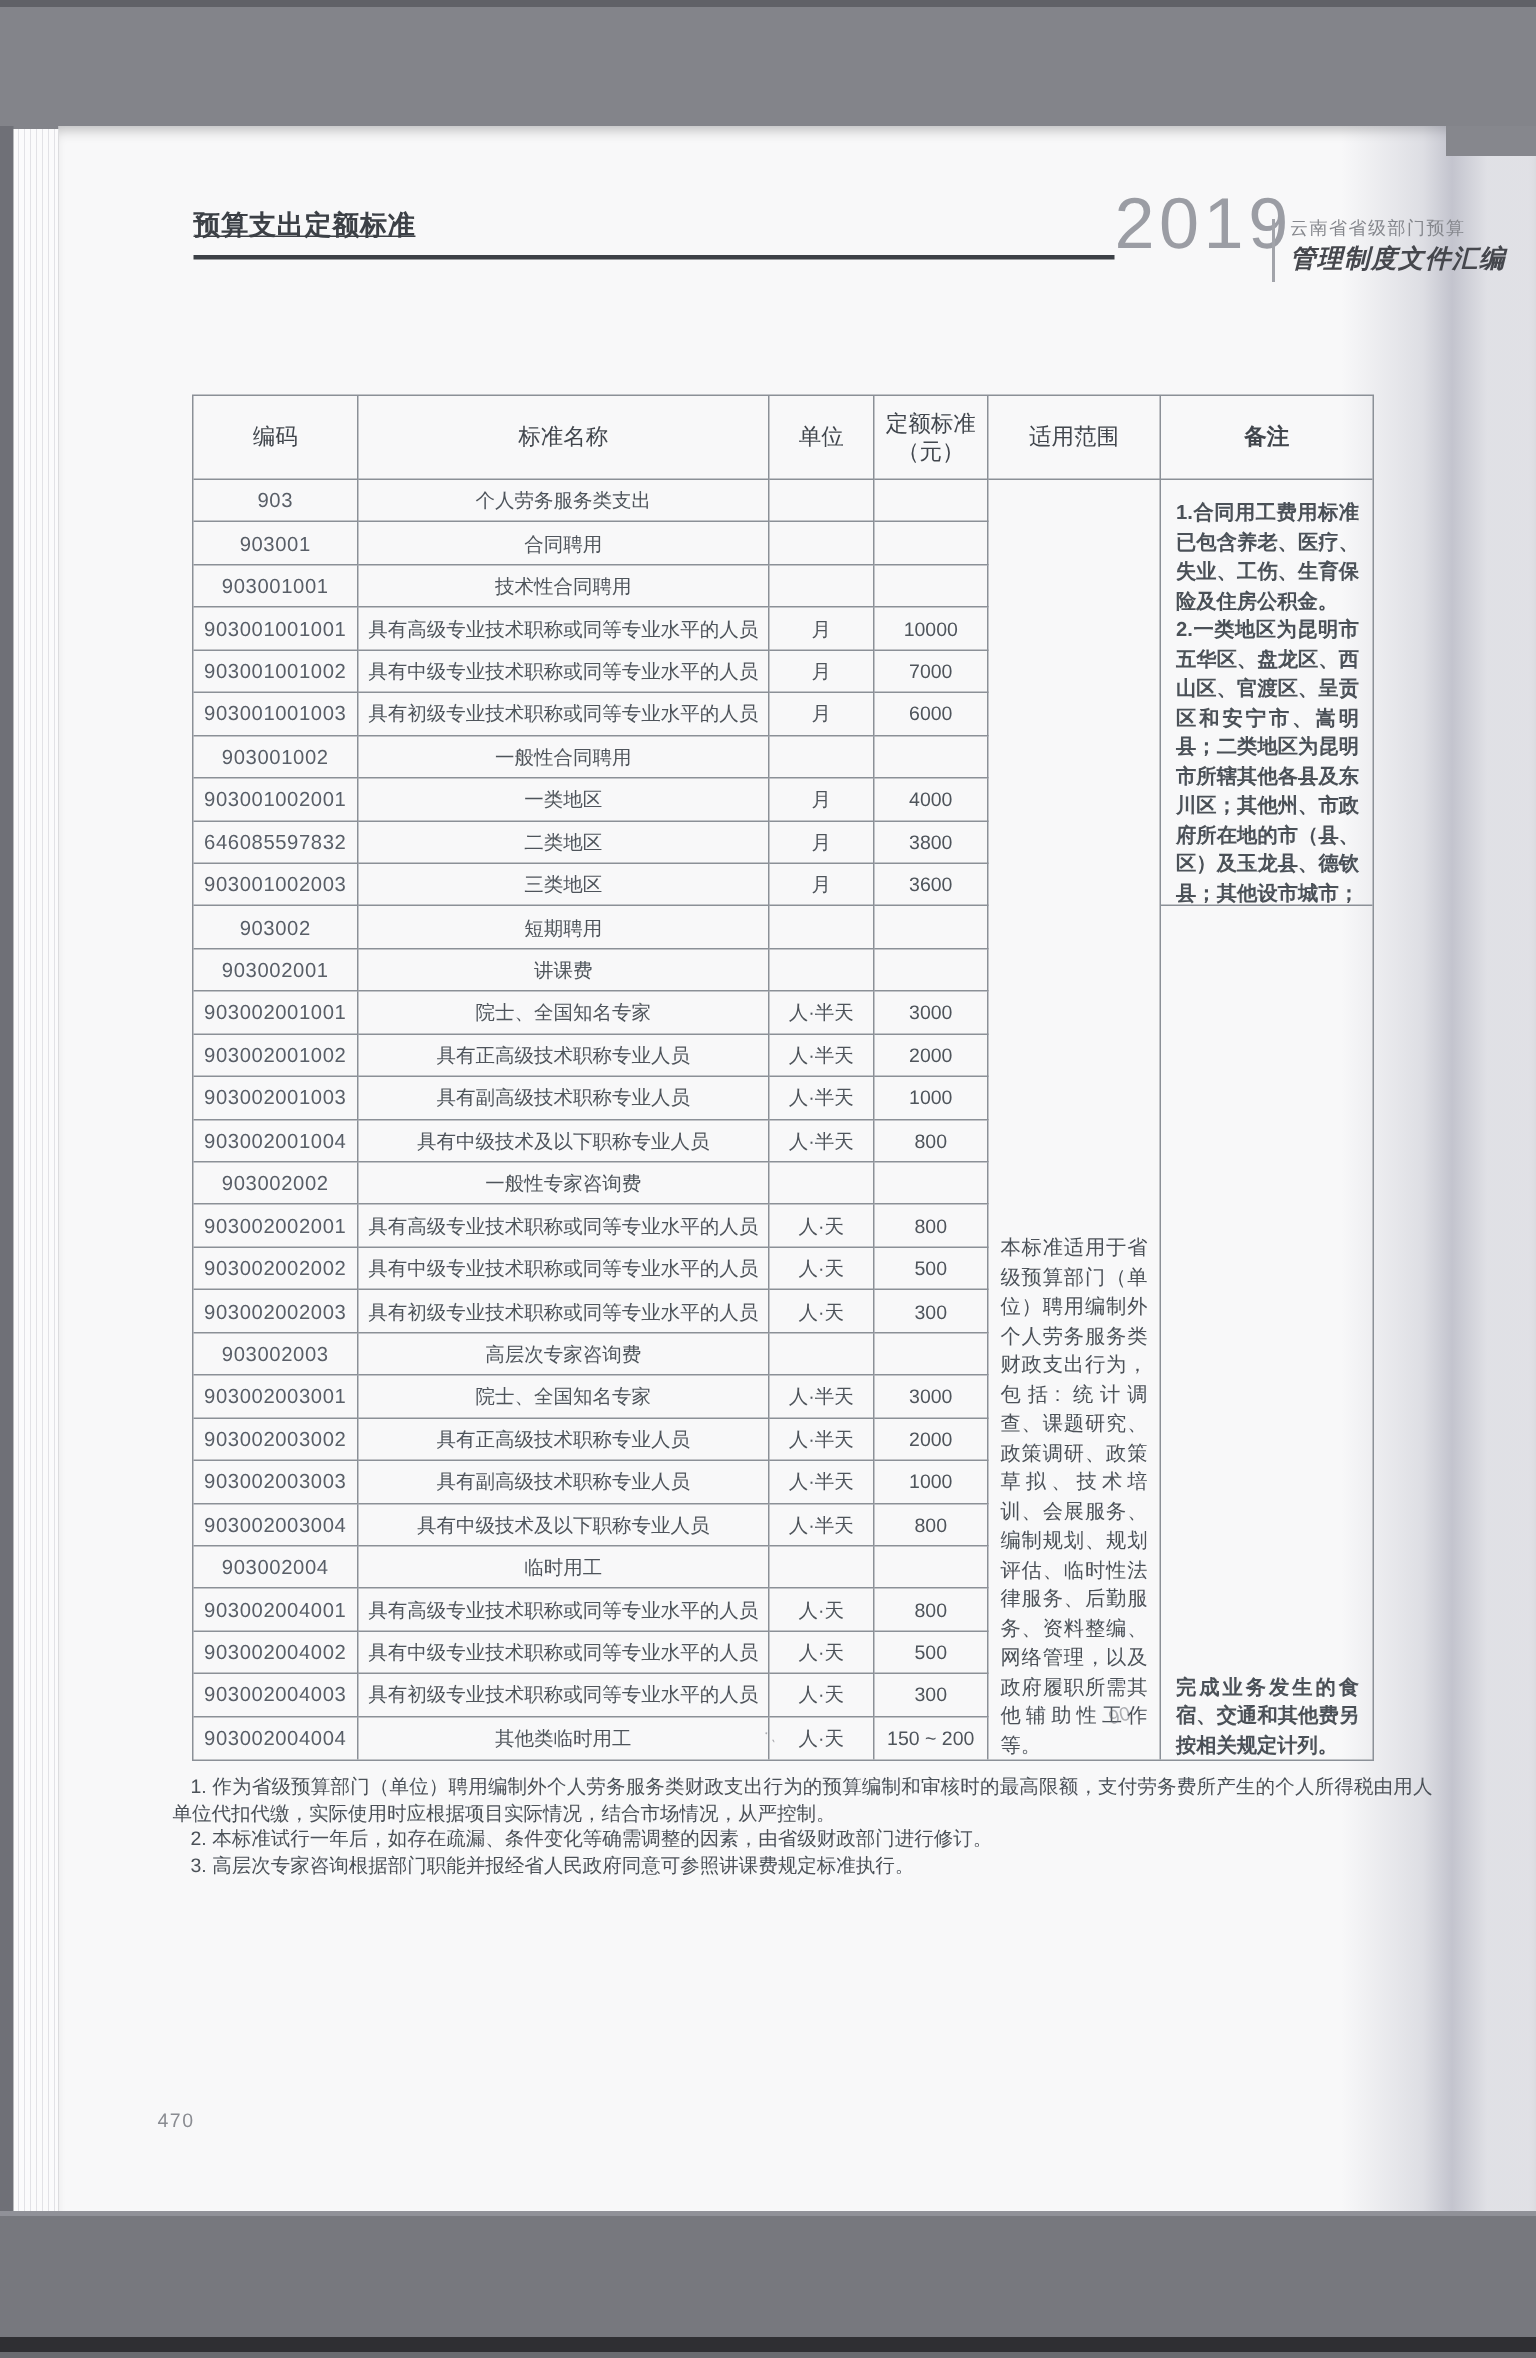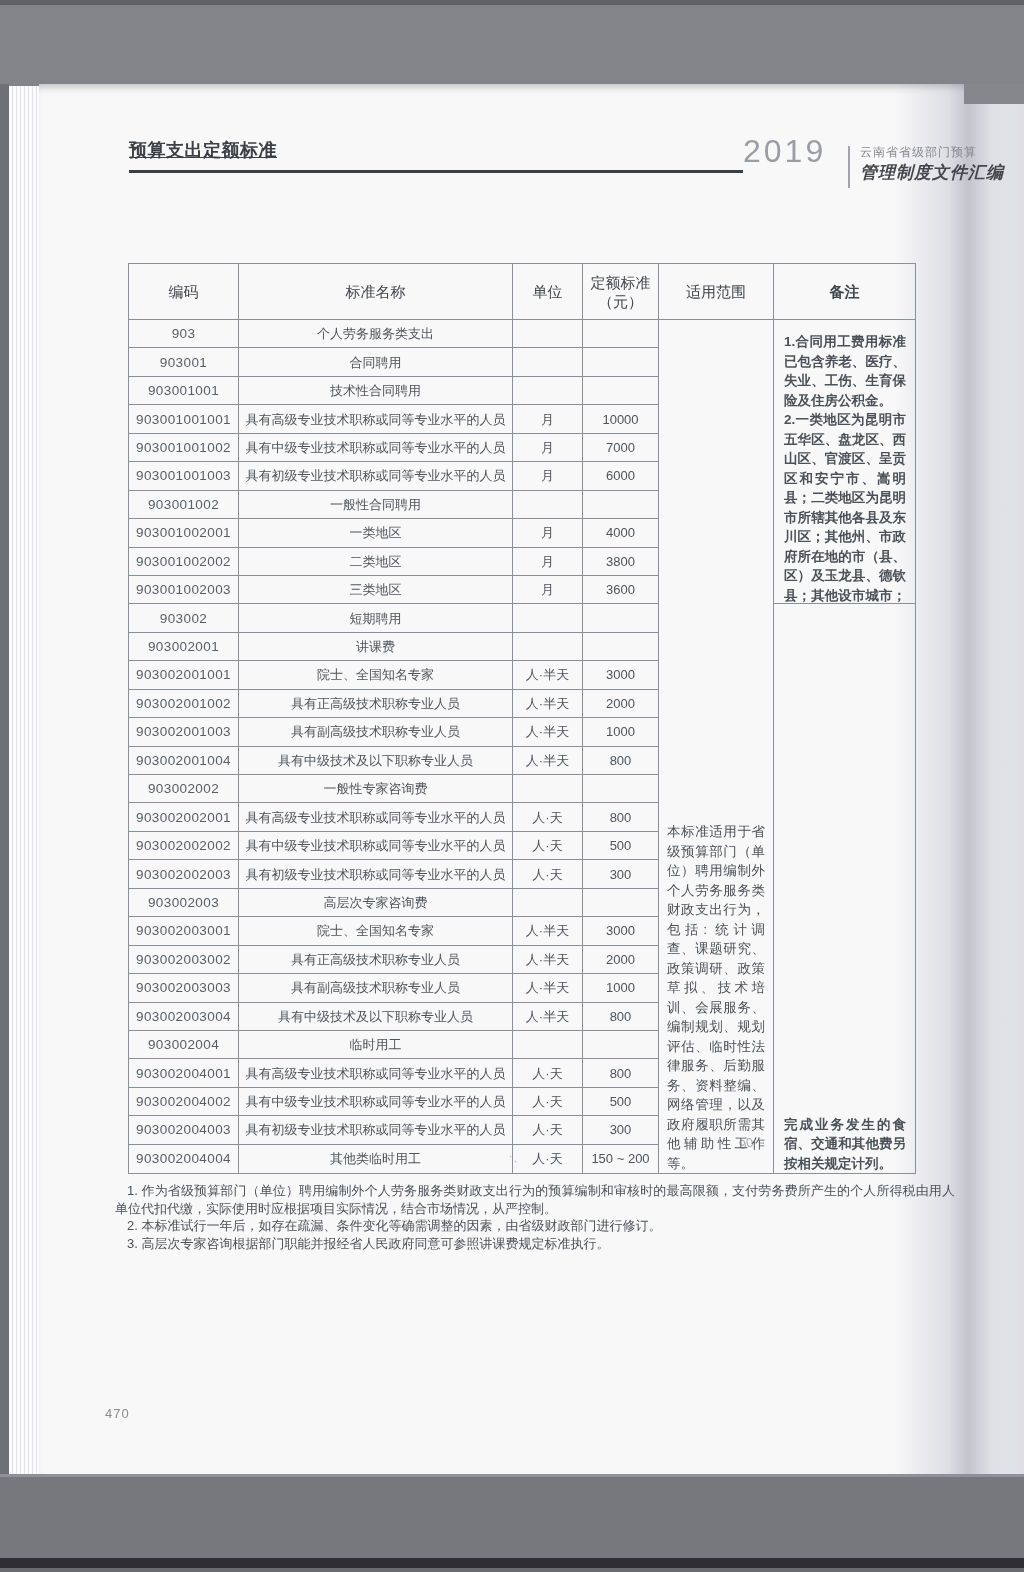--- a/index.html
+++ b/index.html
@@ -17,21 +17,21 @@
   .edge-dark{position:absolute;left:0;top:84px;width:9px;height:1390px;background:#6f7077;z-index:2;}
   .pages-stack{position:absolute;left:9px;top:86px;width:30px;height:1388px;z-index:2;
     background:repeating-linear-gradient(90deg,#fbfbfc 0 3px,#e2e2e6 3px 4px);}
   .page{position:absolute;left:39px;top:84px;width:985px;height:1390px;background:#f8f8f9;z-index:1;
     box-shadow:inset 0 7px 9px -5px rgba(0,0,0,.28);}
   .gutter{position:absolute;right:0;top:0;width:130px;height:100%;pointer-events:none;
     background:linear-gradient(90deg,rgba(160,162,178,0) 0%,rgba(160,162,178,.30) 42%,rgba(122,124,146,.42) 57%,rgba(168,170,184,.30) 75%,rgba(186,187,198,.38) 100%);}
   
   .doc-title{position:absolute;left:90px;top:54px;font-size:18px;font-weight:bold;color:#3c4046;letter-spacing:.5px;text-decoration:underline;}
   .title-rule{position:absolute;left:90px;top:86px;width:614px;height:3px;background:#3c4046;}
-  .year{position:absolute;left:704px;top:49px;font-size:32px;color:#9b9da4;letter-spacing:3px;font-weight:400;}
+  .year{position:absolute;left:704px;top:38px;font-size:48px;color:#9b9da4;letter-spacing:3px;font-weight:400;}
   .hdr-div{position:absolute;left:809px;top:62px;width:2px;height:42px;background:#a2a4aa;}
   .book1{position:absolute;left:821px;top:60px;font-size:12px;color:#85878d;letter-spacing:1px;}
   .book2{position:absolute;left:821px;top:77px;font-size:17px;font-weight:bold;color:#45474d;letter-spacing:1px;font-style:italic;}
   
   :root{--bc:#8b9097;}
   .grid{position:absolute;left:89px;top:179px;width:786px;
     display:grid;
     grid-template-columns:110px 274px 70px 76px 115px 141px;
     grid-template-rows:56px repeat(30,28.45px);
     border:1px solid var(--bc);
@@ -115,21 +115,21 @@
       <div class="cell ">月</div>
       <div class="cell ">6000</div>
       <div class="cell code">903001002</div>
       <div class="cell ">一般性合同聘用</div>
       <div class="cell "></div>
       <div class="cell "></div>
       <div class="cell code">903001002001</div>
       <div class="cell ">一类地区</div>
       <div class="cell ">月</div>
       <div class="cell ">4000</div>
-      <div class="cell code">903001002002</div>
+      <div class="cell code">646085597832</div>
       <div class="cell ">二类地区</div>
       <div class="cell ">月</div>
       <div class="cell ">3800</div>
       <div class="cell code">903001002003</div>
       <div class="cell ">三类地区</div>
       <div class="cell ">月</div>
       <div class="cell ">3600</div>
       <div class="cell code">903002</div>
       <div class="cell ">短期聘用</div>
       <div class="cell "></div>

